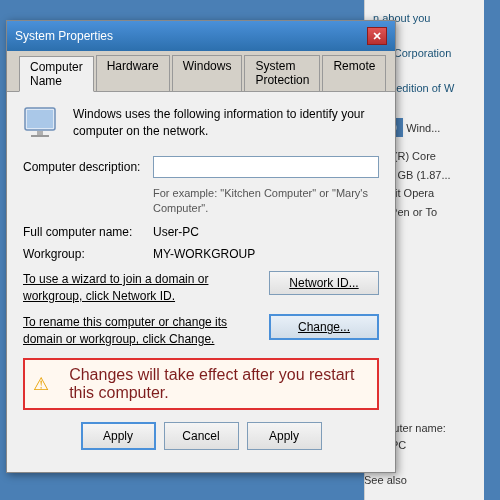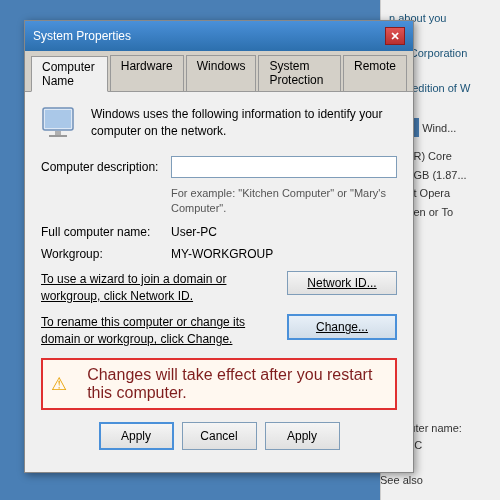--- a/index.html
+++ b/index.html
@@ -9,21 +9,21 @@
       overflow: hidden;
       font-family: 'Segoe UI', Tahoma, sans-serif;
       font-size: 12px;
       background: #4a7fb5;
       position: relative;
     }
 
     
     .bg-panel {
       position: absolute;
-      right: 0;
+      right: 16px;
       top: 0;
       width: 120px;
       height: 500px;
       background: #f0f0f0;
       border-left: 1px solid #ccc;
       padding: 10px 8px;
       font-size: 11px;
       color: #333;
       overflow: hidden;
     }
@@ -39,21 +39,21 @@
       font-weight: bold;
       padding: 2px 6px;
       display: inline-block;
       margin-bottom: 4px;
     }
 
     
     .dialog {
       position: absolute;
       top: 20px;
-      left: 24px;
+      left: 6px;
       width: 390px;
       background: #f0f0f0;
       border: 1px solid #888;
       box-shadow: 2px 2px 8px rgba(0,0,0,0.4);
     }
 
     
     .title-bar {
       background: linear-gradient(to bottom, #4a90d9 0%, #2c6fad 100%);
       color: white;
@@ -82,21 +82,21 @@
       display: flex;
       align-items: center;
       justify-content: center;
       font-weight: bold;
     }
 
     
     .tab-bar {
       background: #d4d0c8;
       display: flex;
-      padding: 4px 6px 0;
+      padding: 4px 12px 0;
       border-bottom: 1px solid #999;
       gap: 2px;
     }
     .tab {
       padding: 3px 10px;
       font-size: 12px;
       border: 1px solid #999;
       border-bottom: none;
       background: #d4d0c8;
       cursor: pointer;

